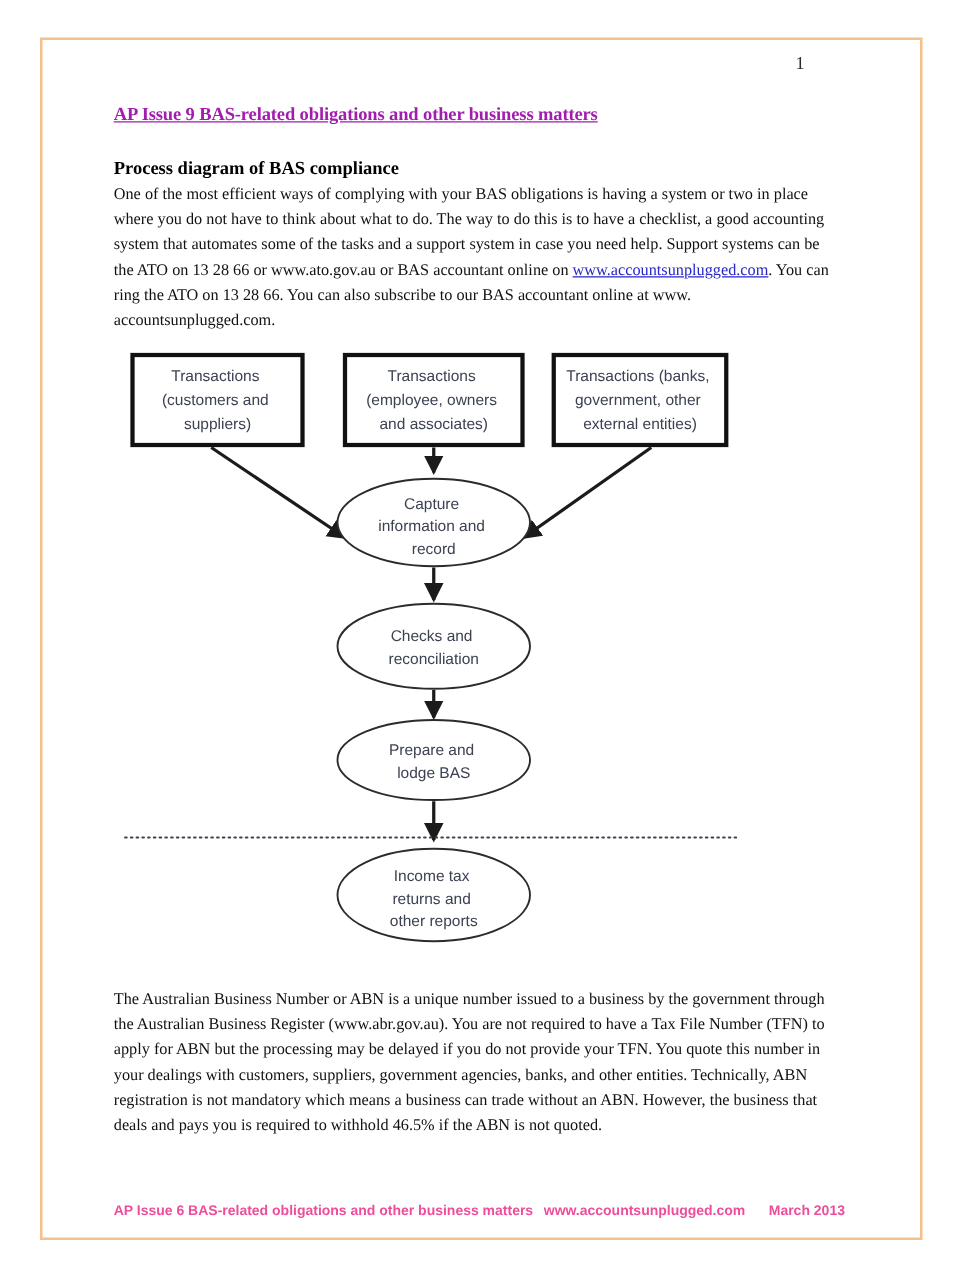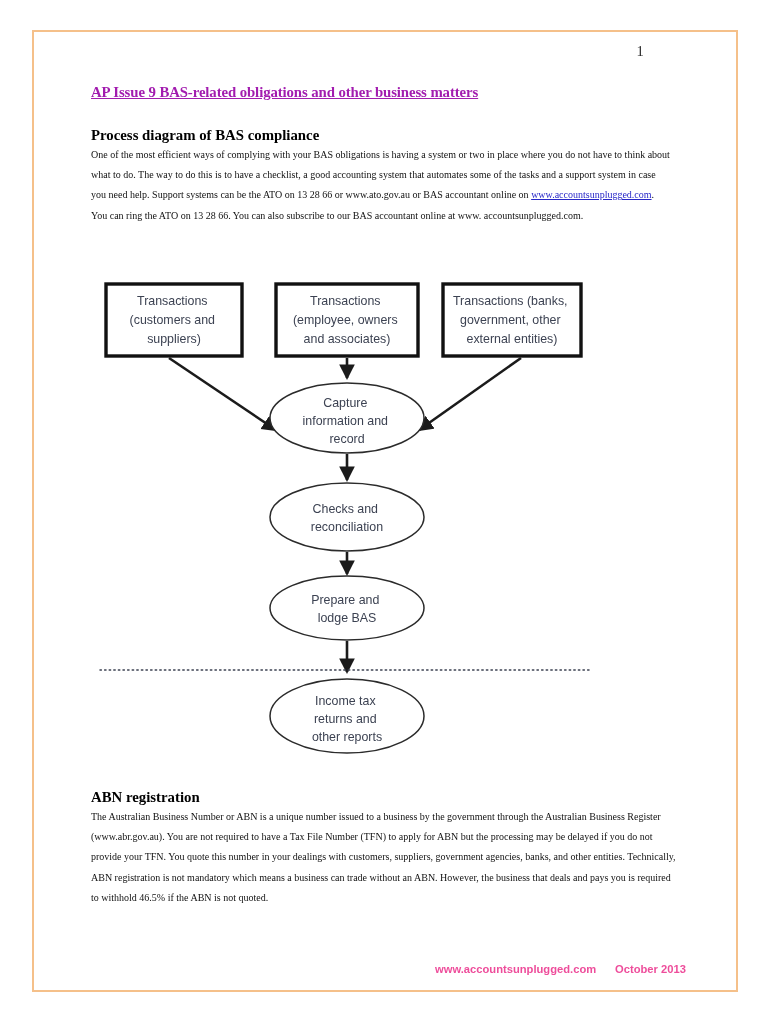--- a/index.html
+++ b/index.html
@@ -51,21 +51,21 @@
     font-family: "Liberation Serif", "DejaVu Serif", serif;
   }
   .section-heading {
     font-size: 14.8px;
     font-weight: bold;
     color: #000000;
     margin: 0 0 1px 0;
     font-family: Liberation Serif, serif;
   }
   .body-par {
-    font-size: 10px;
+    font-size: 13px;
     line-height: 20.2px;
     color: #111111;
     margin: 0;
     text-align: left;
     font-family: "Liberation Serif", "DejaVu Serif", serif;
   }
   .inline-link {
     color: #2727c8;
     text-decoration: underline;
   }
@@ -203,22 +203,22 @@
         <text class="node-ellipse-label" text-anchor="middle">
           <tspan x="256" y="433">Income tax</tspan>
           <tspan x="256" y="451">returns and</tspan>
           <tspan x="256" y="469">other reports</tspan>
         </text>
       </g>
     </svg>
   </div>
 
   <div class="abn-block">
-    <div class="section-heading">ABN registration</div>
     <p class="body-par">The Australian Business Number or ABN is a unique number issued to a business by the government through the Australian Business Register (www.abr.gov.au). You are not required to have a Tax File Number (TFN) to apply for ABN but the processing may be delayed if you do not provide your TFN. You quote this number in your dealings with customers, suppliers, government agencies, banks, and other entities. Technically, ABN registration is not mandatory which means a business can trade without an ABN. However, the business that deals and pays you is required to withhold 46.5% if the ABN is not quoted.</p>
   </div>
 
   <div class="footer">
+    <span class="footer-left">AP Issue 6 BAS-related obligations and other business matters</span>
     <span class="footer-center">www.accountsunplugged.com</span>
-    <span class="footer-right">October 2013</span>
+    <span class="footer-right">March 2013</span>
   </div>
 
 </div>
 
 </body></html>

